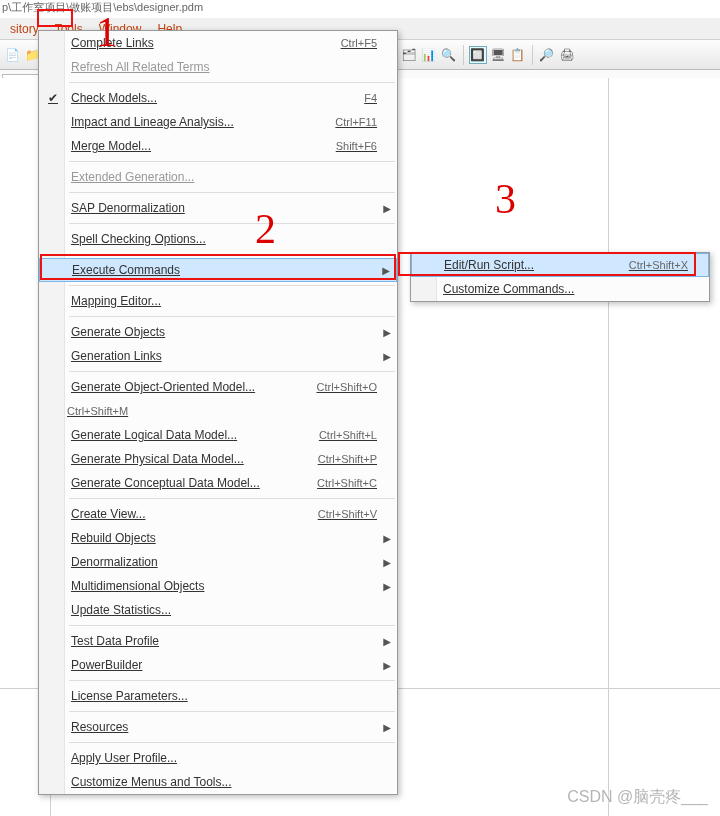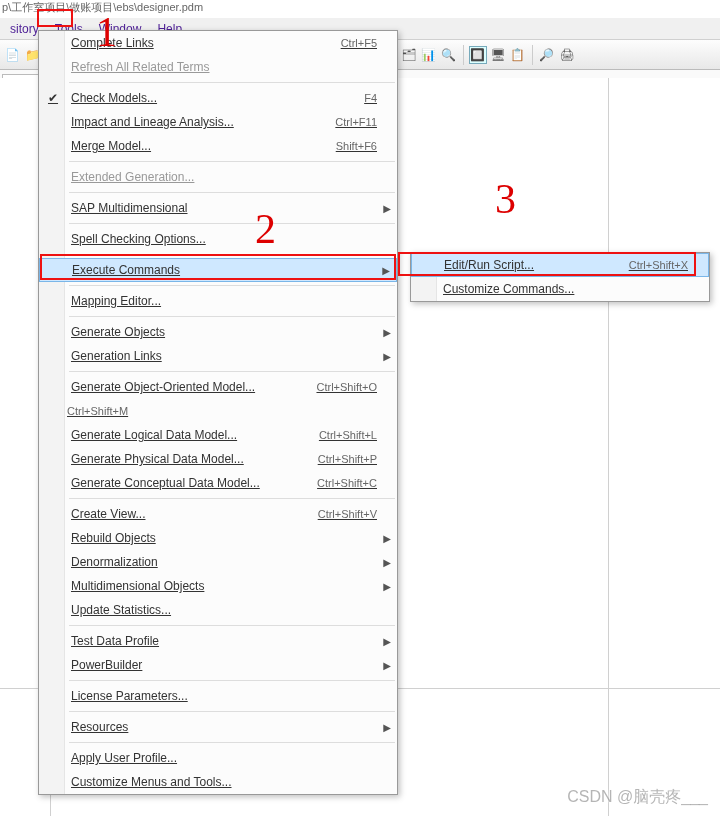--- a/index.html
+++ b/index.html
@@ -1,19 +1,19 @@
 <!DOCTYPE html>
 <html><head>
   <meta charset="utf-8">
   <style>
     * { margin: 0; padding: 0; box-sizing: border-box; font-family: "Segoe UI", Tahoma, sans-serif; font-size: 12px; }
     body { width: 720px; height: 816px; background: #fff; position: relative; overflow: hidden; }
     .titlebar { height: 18px; color: #666; padding-left: 2px; font-size: 11px; white-space: nowrap; overflow: hidden; }
     .menubar { height: 22px; display: flex; align-items: center; background: #f0f0f0; border-bottom: 1px solid #d0d0d0; padding: 0 2px; }
-    .menubar .mitem { padding: 2px 8px; color: #4c1d95; cursor: default; }
+    .menubar .mitem { padding: 2px 8px; color: #c2410c; cursor: default; }
     .toolbar { height: 30px; background: linear-gradient(#fdfdfd, #e8e8e8); border-bottom: 1px solid #bbb; display: flex; align-items: center; padding: 0 4px; gap: 2px; position: relative; }
     .tbicon { width: 18px; height: 18px; display: inline-flex; justify-content: center; align-items: center; color: #555; }
     .tbsep { width: 1px; height: 20px; background: #ccc; margin: 0 3px; }
     .tab-area { height: 24px; background: #fafafa; border-bottom: 1px solid #ccc; display: flex; align-items: flex-end; padding-left: 2px; }
     .tab { padding: 3px 10px; background: #fff; border: 1px solid #bbb; border-bottom: none; font-size: 11px; }
     .content { position: absolute; top: 78px; left: 0; right: 0; bottom: 0; background: #fff; }
     .gridline-v { position: absolute; top: 0; bottom: 0; width: 1px; background: #d0d0d0; }
     .gridline-h { position: absolute; left: 0; right: 0; height: 1px; background: #d0d0d0; }
 
     .menu-panel { position: absolute; background: #fcfcfc; border: 1px solid #999; box-shadow: 2px 2px 6px rgba(0,0,0,0.25); }
@@ -105,21 +105,21 @@
       <span class="menu-shortcut">Shift+F6</span>
     </div>
   <div class="menu-sep"></div>
   <div class="menu-row disabled">
       <span class="menu-iconcell"></span>
       <span class="menu-label">Extended Generation...</span>
     </div>
   <div class="menu-sep"></div>
   <div class="menu-row">
       <span class="menu-iconcell"></span>
-      <span class="menu-label">SAP Multidimensional</span>
+      <span class="menu-label">SAP Denormalization</span>
       <span class="menu-arrow">▶</span>
     </div>
   <div class="menu-sep"></div>
   <div class="menu-row">
       <span class="menu-iconcell"></span>
       <span class="menu-label">Spell Checking Options...</span>
     </div>
   <div class="menu-sep"></div>
   <div class="menu-row hover">
       <span class="menu-iconcell"></span>

